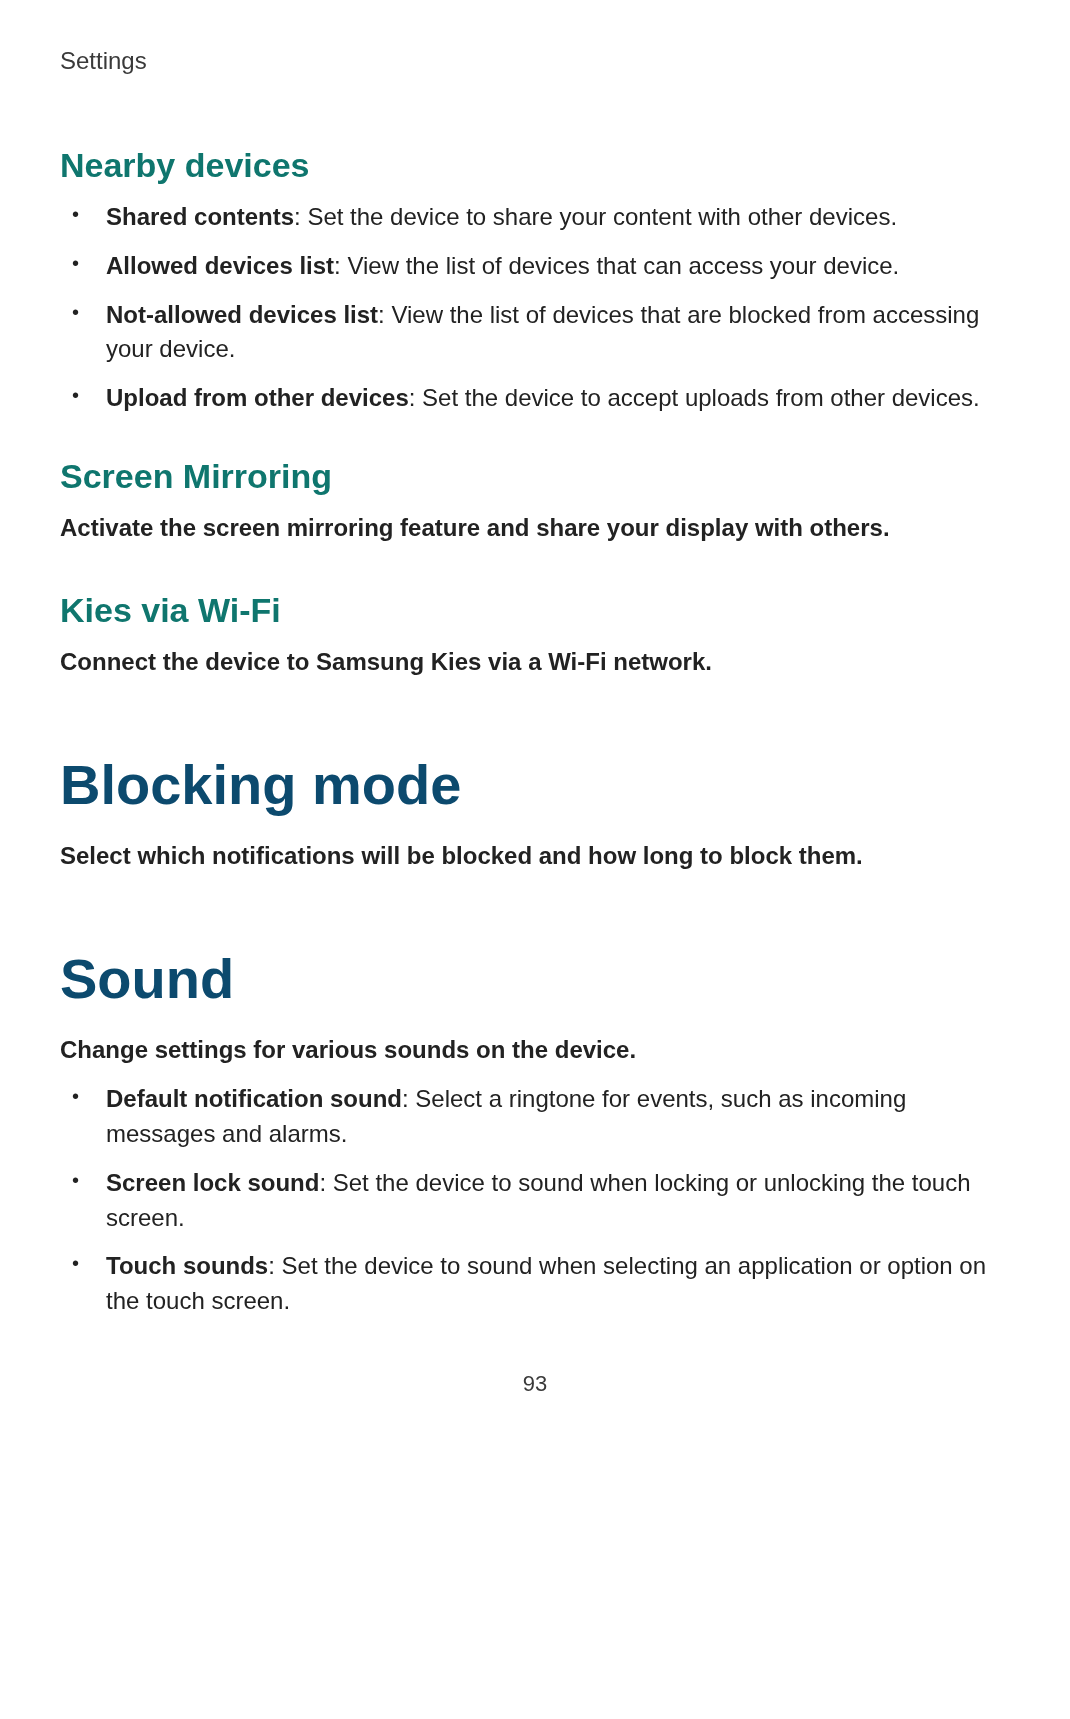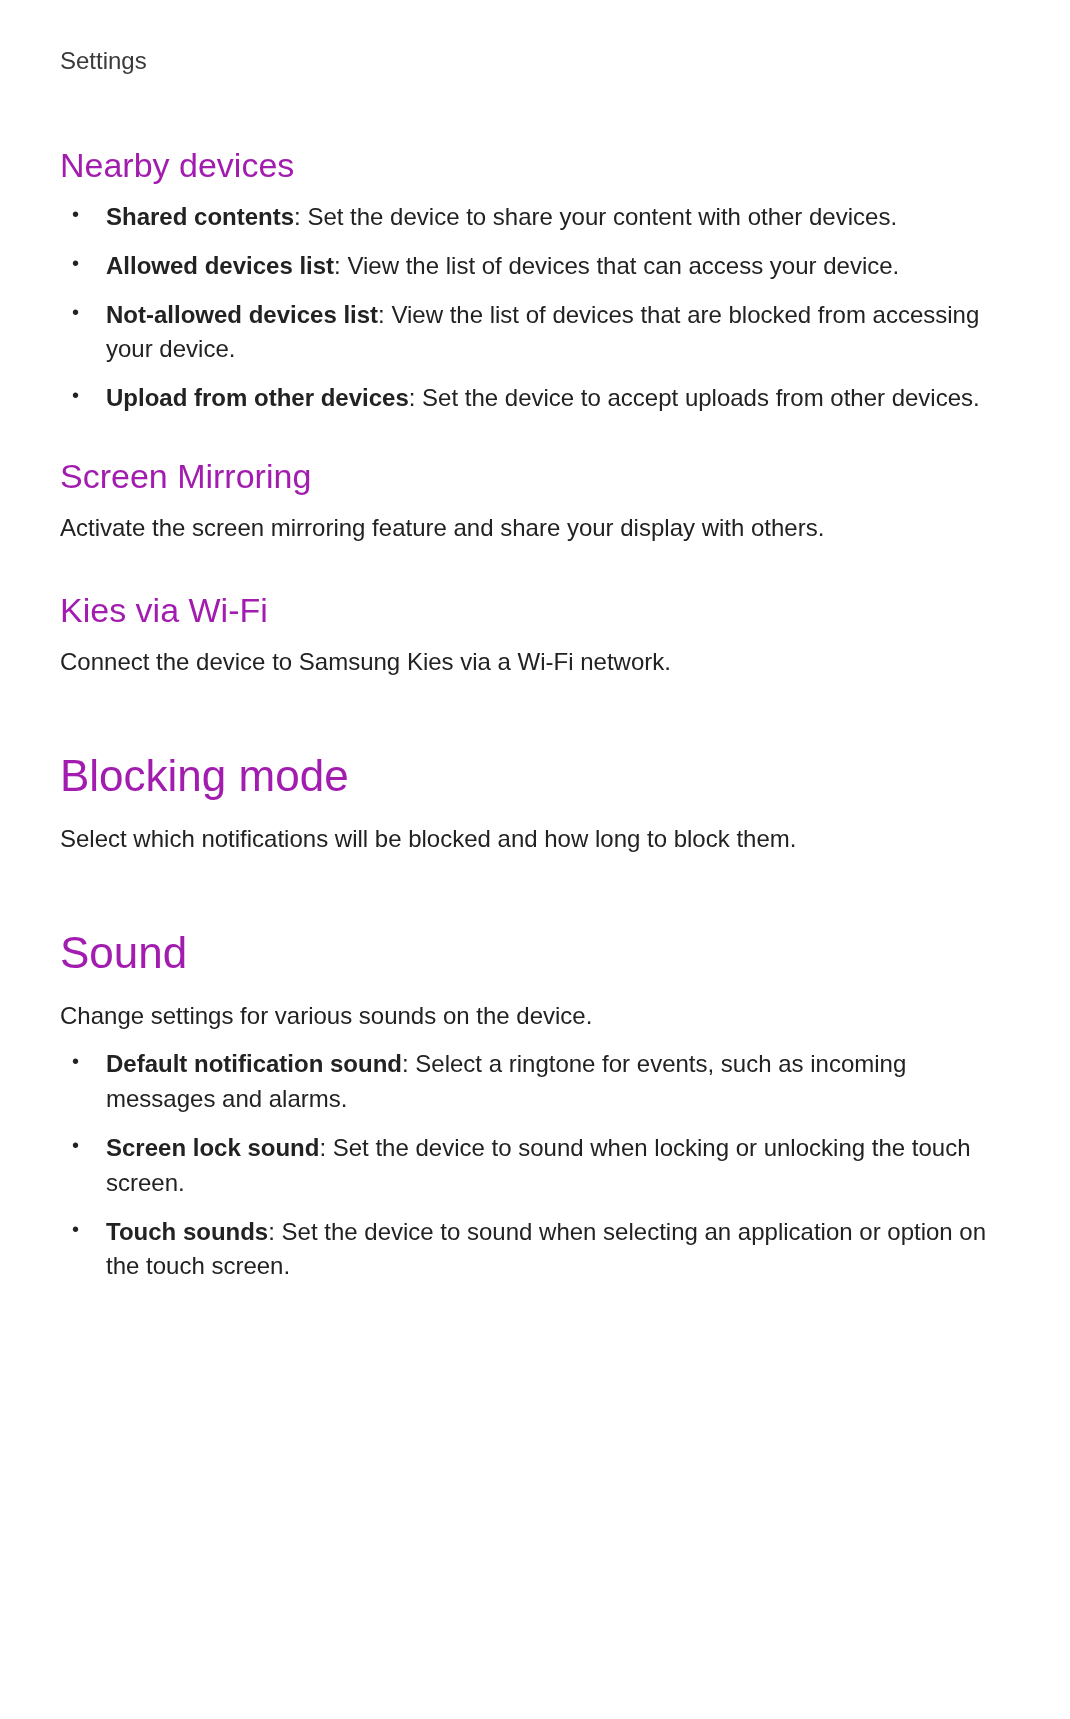--- a/index.html
+++ b/index.html
@@ -23,34 +23,35 @@
     position: relative;
   }
   .app-title {
     font-size: 24px;
     color: #3a3a3a;
     font-weight: 400;
     margin-bottom: 62px;
     margin-top: 6px;
   }
   h1.blue {
-    color: #a21caf;
-    font-weight: 400;
-    font-size: 44px;
+    color: #0c4a6e;
+    font-weight: 700;
+    font-size: 56px;
     margin: 0 0 14px 0;
   }
   h2.red {
-    color: #a21caf;
-    font-weight: 400;
+    color: #0f766e;
+    font-weight: 700;
     font-size: 34px;
     margin: 0 0 10px 0;
   }
   p.body {
     margin: 0 0 40px 0;
     color: #222;
+    font-weight: bold;
   }
   ul.bullets {
     list-style: none;
     padding: 0 0 0 34px;
     margin: 0 0 36px 0;
   }
   ul.bullets li {
     position: relative;
     margin: 0 0 14px 0;
     padding-left: 12px;
@@ -106,13 +107,14 @@
   <div class="spacer-md"></div>
 
   <h1 class="blue">Sound</h1>
   <p class="body" style="margin-bottom:14px;">Change settings for various sounds on the device.</p>
   <ul class="bullets">
     <li><span class="term">Default notification sound</span><span>: Select a ringtone for events, such as incoming messages and alarms.</span></li>
     <li><span class="term">Screen lock sound</span><span>: Set the device to sound when locking or unlocking the touch screen.</span></li>
     <li><span class="term">Touch sounds</span><span>: Set the device to sound when selecting an application or option on the touch screen.</span></li>
   </ul>
 
+  <div class="page-num">93</div>
 </div>
 
 </body></html>

